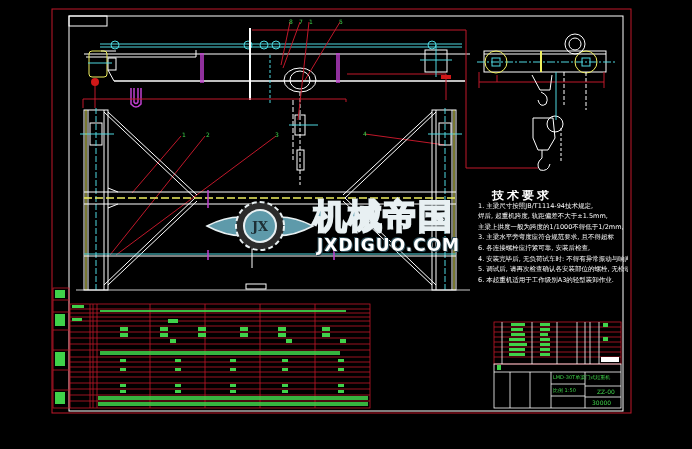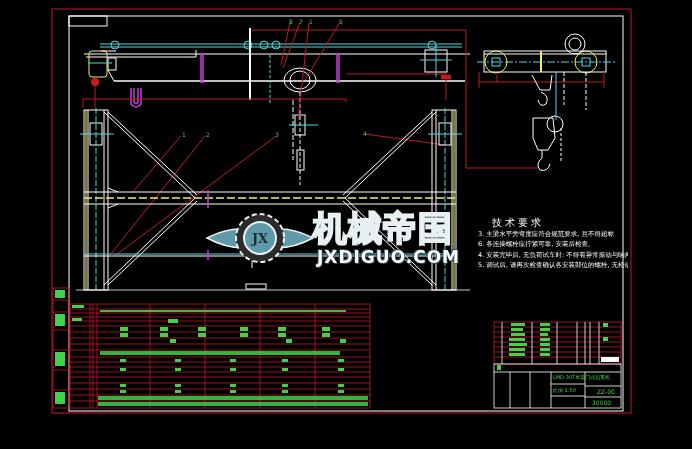--- a/index.html
+++ b/index.html
@@ -2,22 +2,22 @@
 <html><head>
 <meta charset="utf-8">
 <style>
   html, body { margin:0; padding:0; background:#000; }
   body { width:692px; height:449px; position:relative; overflow:hidden;
          font-family:"DejaVu Sans", sans-serif; }
   #canvas { position:absolute; left:0; top:0; width:692px; height:449px; }
   .notes { position:absolute; left:478px; top:190px; width:150px; color:#fff;
            font-family:"DejaVu Sans", sans-serif; font-size:6.5px; line-height:10.6px;
            white-space:nowrap; overflow:hidden; }
-  .notes .title { font-weight:normal; letter-spacing:3px; margin-left:14px; font-size:10px;margin-top:28px; }
-  .logo { position:absolute; left:205px; top:202px; width:290px; height:72px; }
+  .notes .title { font-weight:bold; letter-spacing:3px; margin-left:14px; font-size:12px; }
+  .logo { position:absolute; left:205px; top:190px; width:290px; height:72px; }
   .logo-cn { position:absolute; left:108px; top:4px; font-size:34px; font-weight:bold;
              color:#6fa9b8; letter-spacing:1px; font-family:Liberation Serif, serif;
              -webkit-text-stroke:2px #e8f0f2; text-shadow:0 0 2px #1c3a44; }
   .logo-en { position:absolute; left:112px; top:45px; font-size:17px; font-weight:bold;
              color:#fff; letter-spacing:1px; font-family:"DejaVu Sans", sans-serif;
              text-shadow:1px 1px 0 #2a4a55, -1px -1px 0 #2a4a55; }
   .tb-text { position:absolute; color:#3fd24a; font-size:6px; font-family:"DejaVu Sans", sans-serif;
              white-space:nowrap; }
 </style>
 </head>
@@ -327,24 +327,28 @@
       <rect x="540" y="353" width="10" height="3"></rect>
     <rect x="497" y="365" width="4" height="5"></rect>
       <rect x="603" y="323" width="5" height="4"></rect>
       <rect x="603" y="337" width="5" height="4"></rect>
   </g>
   <rect x="601" y="357" width="18" height="5" fill="#fff"></rect>
 </svg>
 
 <div class="notes">
   <div class="title">技术要求</div>
+  <div>1. 主梁尺寸按照JB/T1114-94技术规定,</div>
+  <div>   焊后, 起重机跨度, 轨距偏差不大于±1.5mm,</div>
+  <div>   主梁上拱度一般为跨度的1/1000不得低于1/2mm,</div>
   <div>3. 主梁水平旁弯度应符合规范要求, 且不得超标</div>
   <div>6. 各连接螺栓应拧紧可靠, 安装后检查,</div>
   <div>4. 安装完毕后, 无负荷试车时: 不得有异常振动与响声</div>
   <div>5. 调试后, 请再次检查确认各安装部位的螺栓, 无松动现象后方可投入使用.</div>
+  <div>6. 本起重机适用于工作级别A3的轻型装卸作业.</div>
 </div>
 
 <div class="tb-text" style="left:553px; top:374px; font-size:5px;">LMD-30T单梁门式起重机</div>
 <div class="tb-text" style="left:553px; top:387px; font-size:5px;">比例 1:50</div>
 <div class="tb-text" style="left:597px; top:388px;">ZZ-00</div>
 <div class="tb-text" style="left:592px; top:399px;">30000</div>
 
 <div class="logo">
   <svg width="110" height="72" viewBox="0 0 110 72" style="position:absolute;left:0;top:0;">
     <path d="M2 36 Q30 22 52 30 L52 44 Q28 50 2 36 Z" fill="#5e9aaa" stroke="#e8f0f2" stroke-width="1.5"></path>

